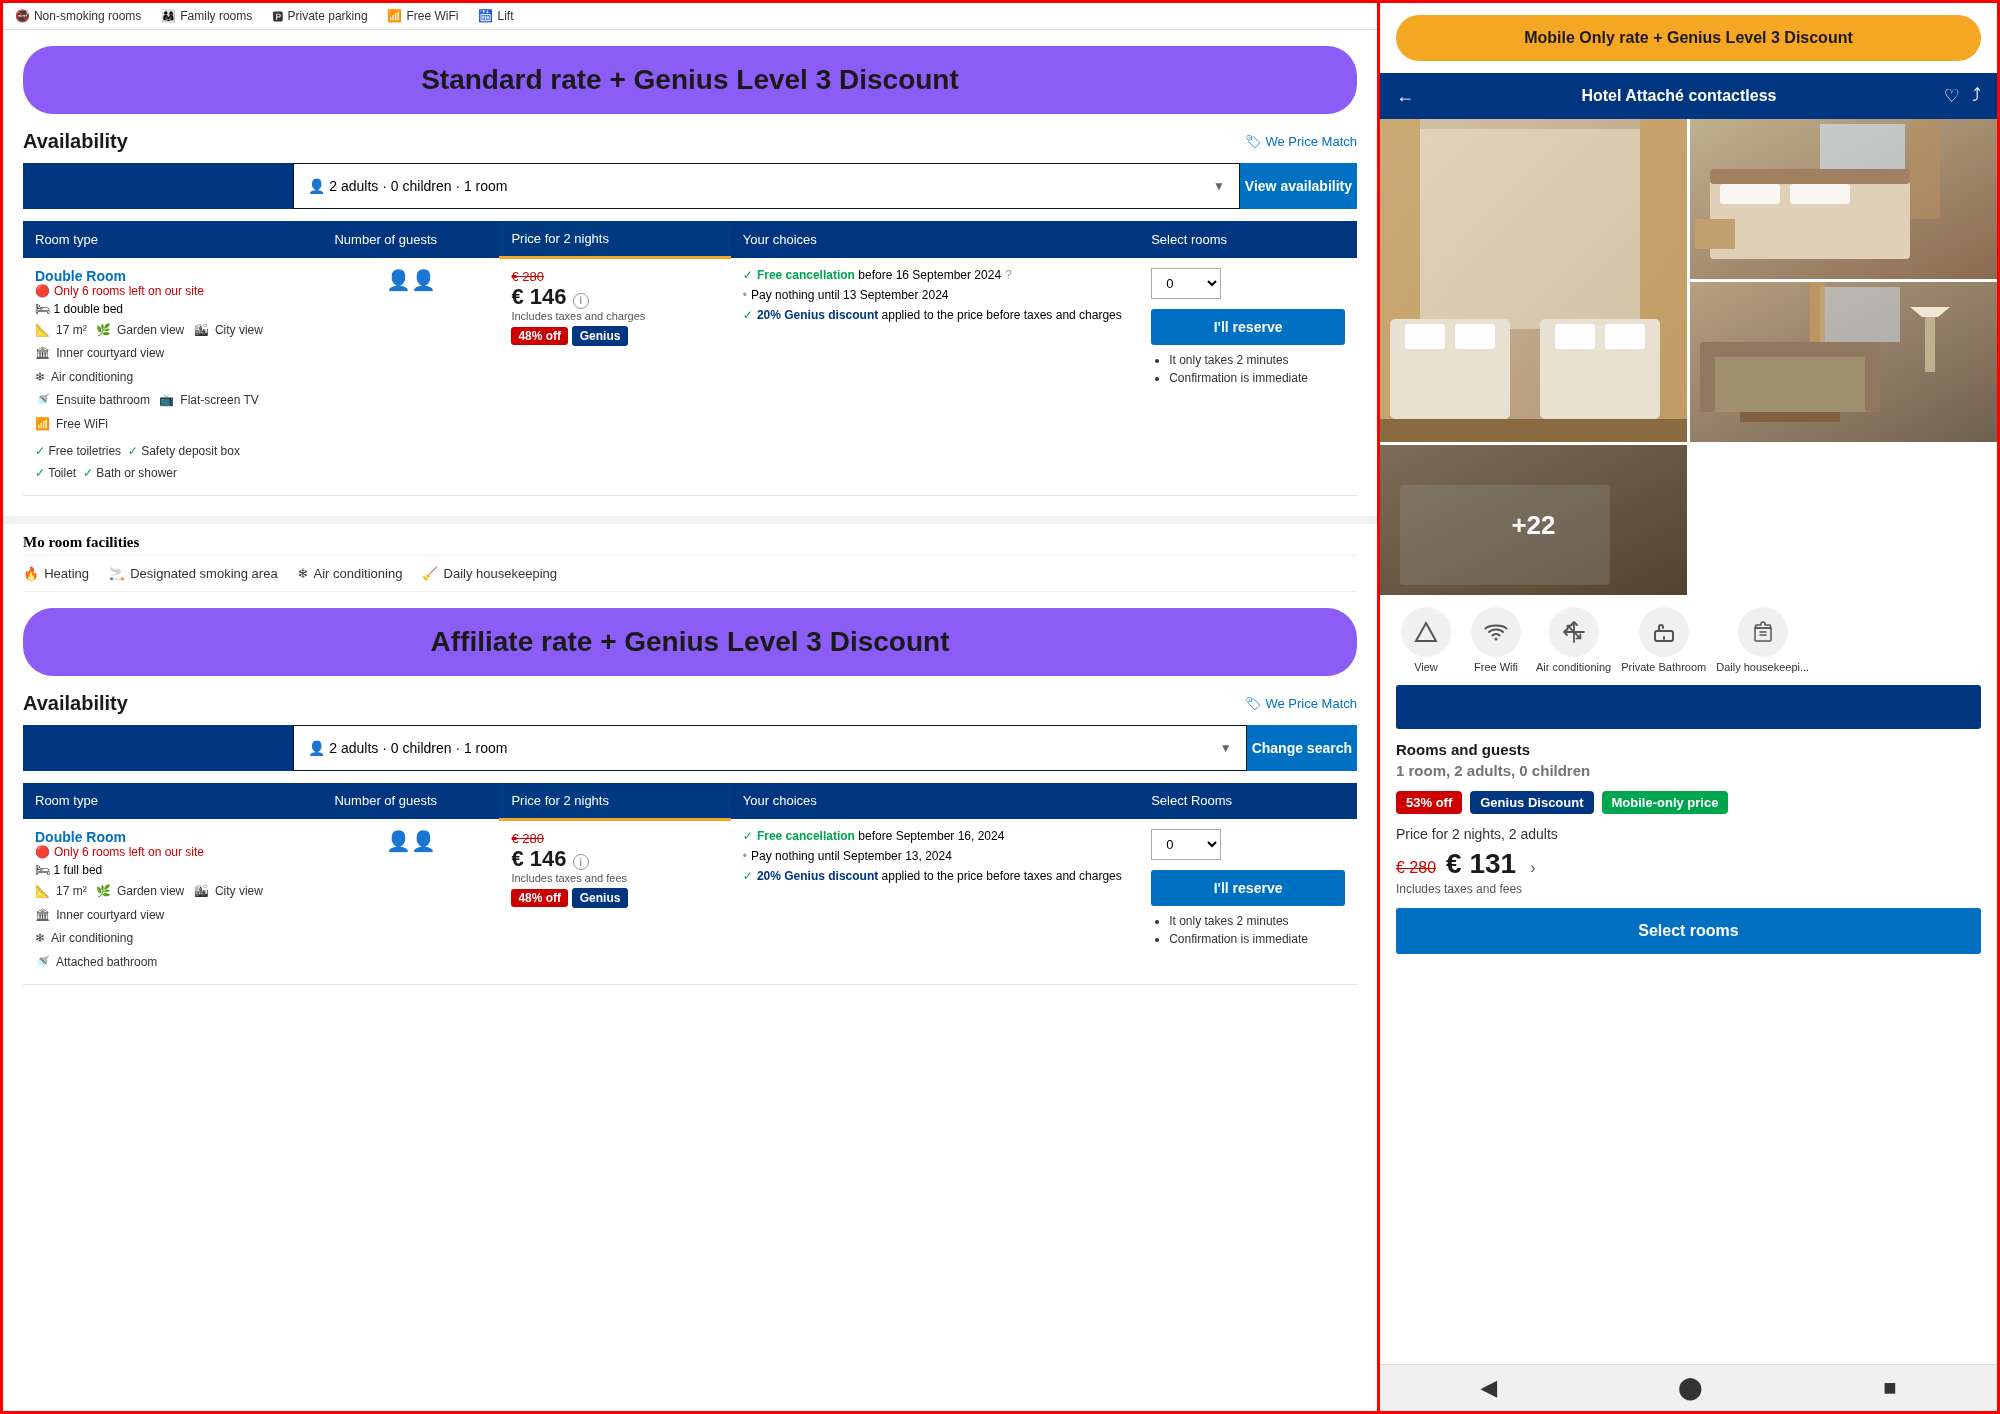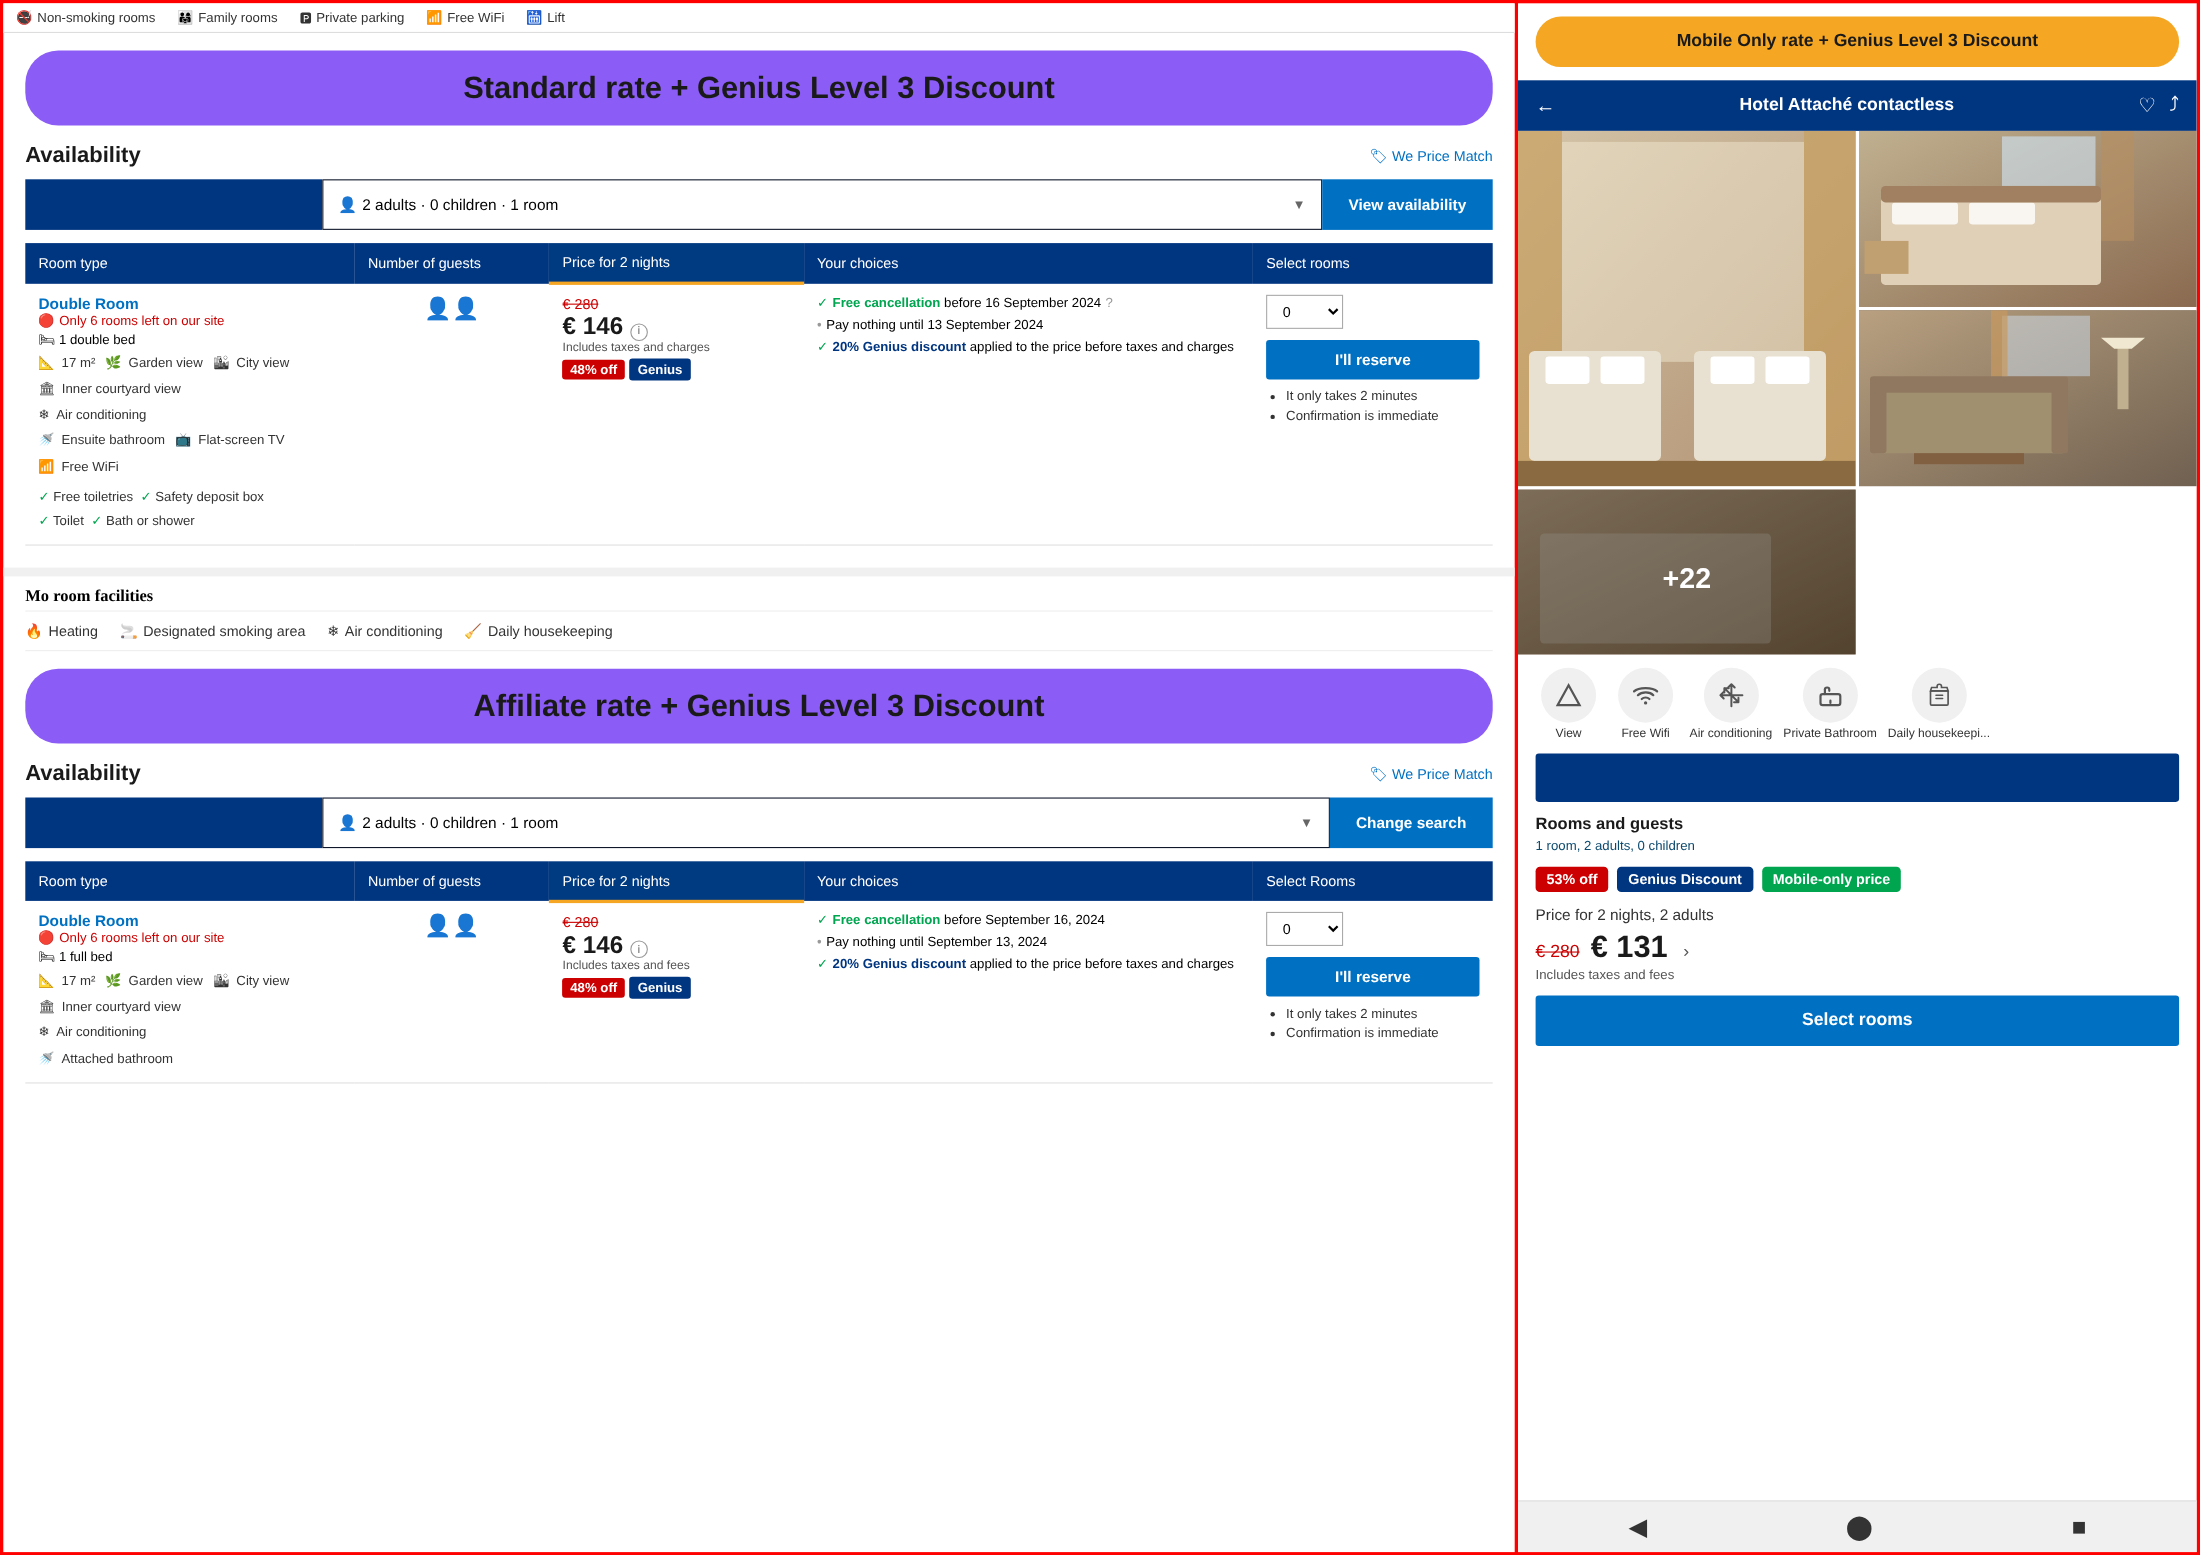--- a/index.html
+++ b/index.html
@@ -75,21 +75,21 @@
       height: 46px;
       display: flex;
       align-items: center;
       justify-content: space-between;
       cursor: pointer;
     }
     .view-btn {
       background: #0071c2;
       color: #fff;
       border: none;
-      padding: 12px 24px;
+      padding: 12px 5px;
       font-size: 14px;
       font-weight: bold;
       height: 46px;
       cursor: pointer;
       white-space: nowrap;
     }
 
     
     .room-table { width: 100%; border-collapse: collapse; margin-bottom: 10px; }
     .room-table th {
@@ -246,21 +246,21 @@
     .mobile-search-bar {
       background: #003580;
       margin: 0 16px 12px;
       height: 44px;
       border-radius: 3px;
     }
 
     
     .rooms-guests-section { padding: 0 16px 12px; }
     .rooms-guests-title { font-size: 15px; font-weight: bold; color: #1a1a1a; margin-bottom: 4px; }
-    .rooms-guests-detail { color: #0c4a6e; font-size: 12px; font-weight: normal; }
+    .rooms-guests-detail { color: #737373; font-size: 15px; font-weight: bold; }
 
     
     .badges-row { display: flex; gap: 8px; padding: 0 16px 12px; flex-wrap: wrap; }
     .badge-red { background: #cc0000; color: #fff; padding: 4px 10px; border-radius: 4px; font-size: 13px; font-weight: bold; }
     .badge-blue { background: #003580; color: #fff; padding: 4px 10px; border-radius: 4px; font-size: 13px; font-weight: bold; }
     .badge-green { background: #00a550; color: #fff; padding: 4px 10px; border-radius: 4px; font-size: 13px; font-weight: bold; }
 
     
     .price-section { padding: 0 16px 12px; }
     .price-section-title { font-size: 14px; color: #333; margin-bottom: 6px; }

